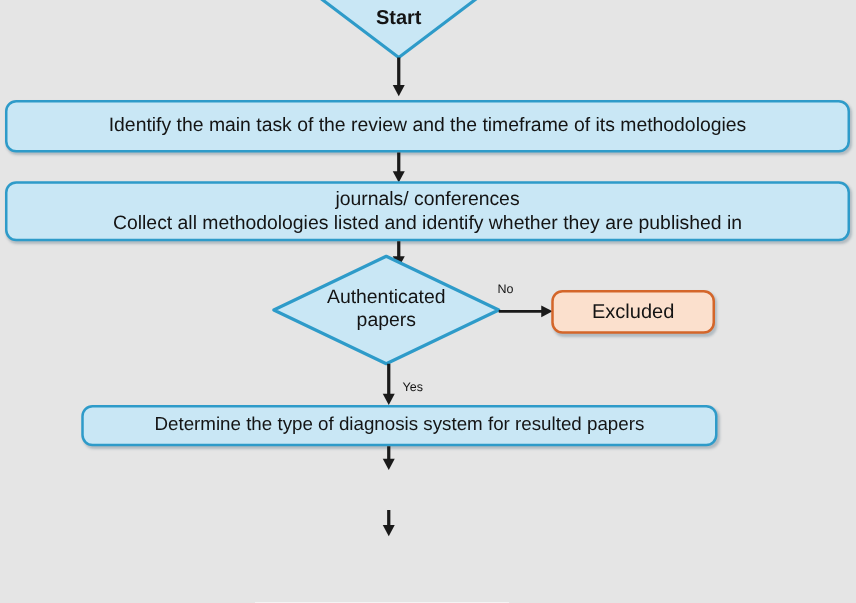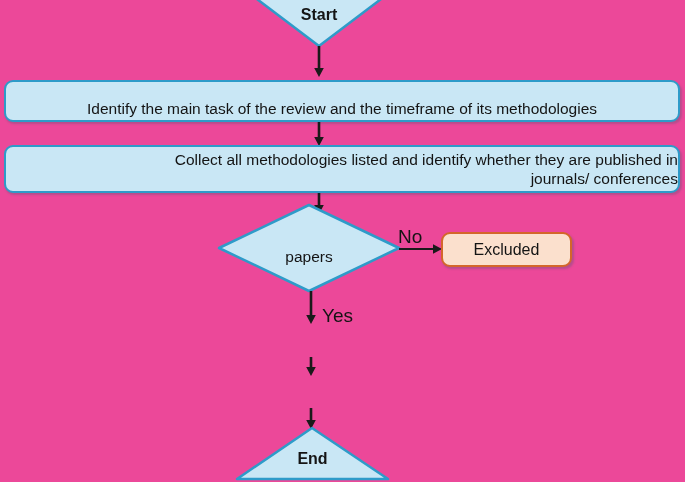--- a/index.html
+++ b/index.html
@@ -7,41 +7,40 @@
     padding: 0;
     background: #ffffff;
   }
   body {
     font-family: "Liberation Sans", sans-serif;
   }
   #flowchart-root {
     position: relative;
     width: 685px;
     height: 482px;
-    background: #ec4899;
+    background: #e5e5e5;
     overflow: hidden;
   }
   .node {
     position: absolute;
     box-sizing: border-box;
     display: flex;
     align-items: center;
     justify-content: center;
     text-align: center;
     color: #141414;
     line-height: 1.25;
   }
   .proc {
     background: #c9e7f5;
     border: 2px solid #2e9bc9;
     border-radius: 9px;
     font-size: 15.5px;
     box-shadow: 1.5px 2px 2px rgba(60,90,110,0.30);
-    padding: 2px 0;
-    align-items: flex-end;
+    padding: 2px 10px;
   }
   .proc-alt {
     background: #fbe0cd;
     border: 2.5px solid #d4662a;
     border-radius: 9px;
     font-size: 16px;
     box-shadow: 1.5px 2px 2px rgba(60,90,110,0.30);
   }
   .terminator {
     font-size: 16px;
@@ -63,21 +62,21 @@
   .decision .dlabel {
     width: 150px;
     line-height: 1.22;
   }
   .conn {
     position: absolute;
   }
   .conn svg { display: block; overflow: visible; }
   .edge-label {
     position: absolute;
-    font-size: 19px;
+    font-size: 10px;
     color: #141414;
     white-space: nowrap;
   }
 </style>
 </head>
 <body>
 
 <div id="flowchart-root">
 
   <div class="node terminator" style="left:243px; top:-12px; width:152px; height:60px;">
@@ -99,37 +98,37 @@
   </div>
 
   <div class="conn" style="left:310px; top:122px;">
     <svg width="18" height="25" viewBox="0 0 18 25">
       <line x1="9" y1="0" x2="9" y2="17" stroke="#1a1a1a" stroke-width="2.6"></line>
       <polygon points="9,24 4.2,15 13.8,15" fill="#1a1a1a"></polygon>
     </svg>
   </div>
 
   <div class="node proc" style="left:4px; top:145px; width:676px; height:48px; flex-direction:column;">
+    <span>journals/ conferences</span>
     <span>Collect all methodologies listed and identify whether they are published in</span>
-    <span>journals/ conferences</span>
   </div>
 
   <div class="conn" style="left:310px; top:193px;">
     <svg width="18" height="22" viewBox="0 0 18 22">
       <line x1="9" y1="0" x2="9" y2="14" stroke="#1a1a1a" stroke-width="2.6"></line>
       <polygon points="9,21 4.2,12 13.8,12" fill="#1a1a1a"></polygon>
     </svg>
   </div>
 
   <div class="node decision" style="left:217px; top:203px; width:184px; height:90px;">
     <svg width="184" height="90" viewBox="0 0 184 90">
       <polygon points="92,2 182,45 92,88 2,45" fill="#c9e7f5" stroke="#2e9bc9" stroke-width="2.5" stroke-linejoin="round"></polygon>
     </svg>
     <span class="dlabel">
-      <br>
+      <span>Authenticated</span><br>
       <span>papers</span>
     </span>
   </div>
 
   <div class="conn" style="left:399px; top:240px;">
     <svg width="44" height="18" viewBox="0 0 44 18">
       <line x1="0" y1="9" x2="36" y2="9" stroke="#1a1a1a" stroke-width="2.2"></line>
       <polygon points="43,9 34,4.3 34,13.7" fill="#1a1a1a"></polygon>
     </svg>
   </div>
@@ -140,36 +139,33 @@
   </div>
 
   <div class="conn" style="left:302px; top:291px;">
     <svg width="18" height="34" viewBox="0 0 18 34">
       <line x1="9" y1="0" x2="9" y2="26" stroke="#1a1a1a" stroke-width="2.6"></line>
       <polygon points="9,33 4.2,24 13.8,24" fill="#1a1a1a"></polygon>
     </svg>
   </div>
   <div class="edge-label" style="left:322px; top:305px;">Yes</div>
 
+  <div class="node proc" style="left:65px; top:324px; width:509px; height:33px; font-size:15px;">
+    <span>Determine the type of diagnosis system for resulted papers</span>
+  </div>
 
   <div class="conn" style="left:302px; top:357px;">
     <svg width="18" height="20" viewBox="0 0 18 20">
       <line x1="9" y1="0" x2="9" y2="12" stroke="#1a1a1a" stroke-width="2.6"></line>
       <polygon points="9,19 4.2,10 13.8,10" fill="#1a1a1a"></polygon>
     </svg>
   </div>
 
 
   <div class="conn" style="left:302px; top:408px;">
     <svg width="18" height="22" viewBox="0 0 18 22">
       <line x1="9" y1="0" x2="9" y2="14" stroke="#1a1a1a" stroke-width="2.6"></line>
       <polygon points="9,21 4.2,12 13.8,12" fill="#1a1a1a"></polygon>
     </svg>
   </div>
 
-  <div class="node terminator" style="left:235px; top:426px; width:155px; height:56px;">
-    <svg width="155" height="56" viewBox="0 0 155 56">
-      <polygon points="77,2 153,53 2,53" fill="#c9e7f5" stroke="#2e9bc9" stroke-width="2.5" stroke-linejoin="round"></polygon>
-    </svg>
-    <span class="tlabel" style="margin-top:10px;">End</span>
-  </div>
 
 </div>
 
 </body></html>

